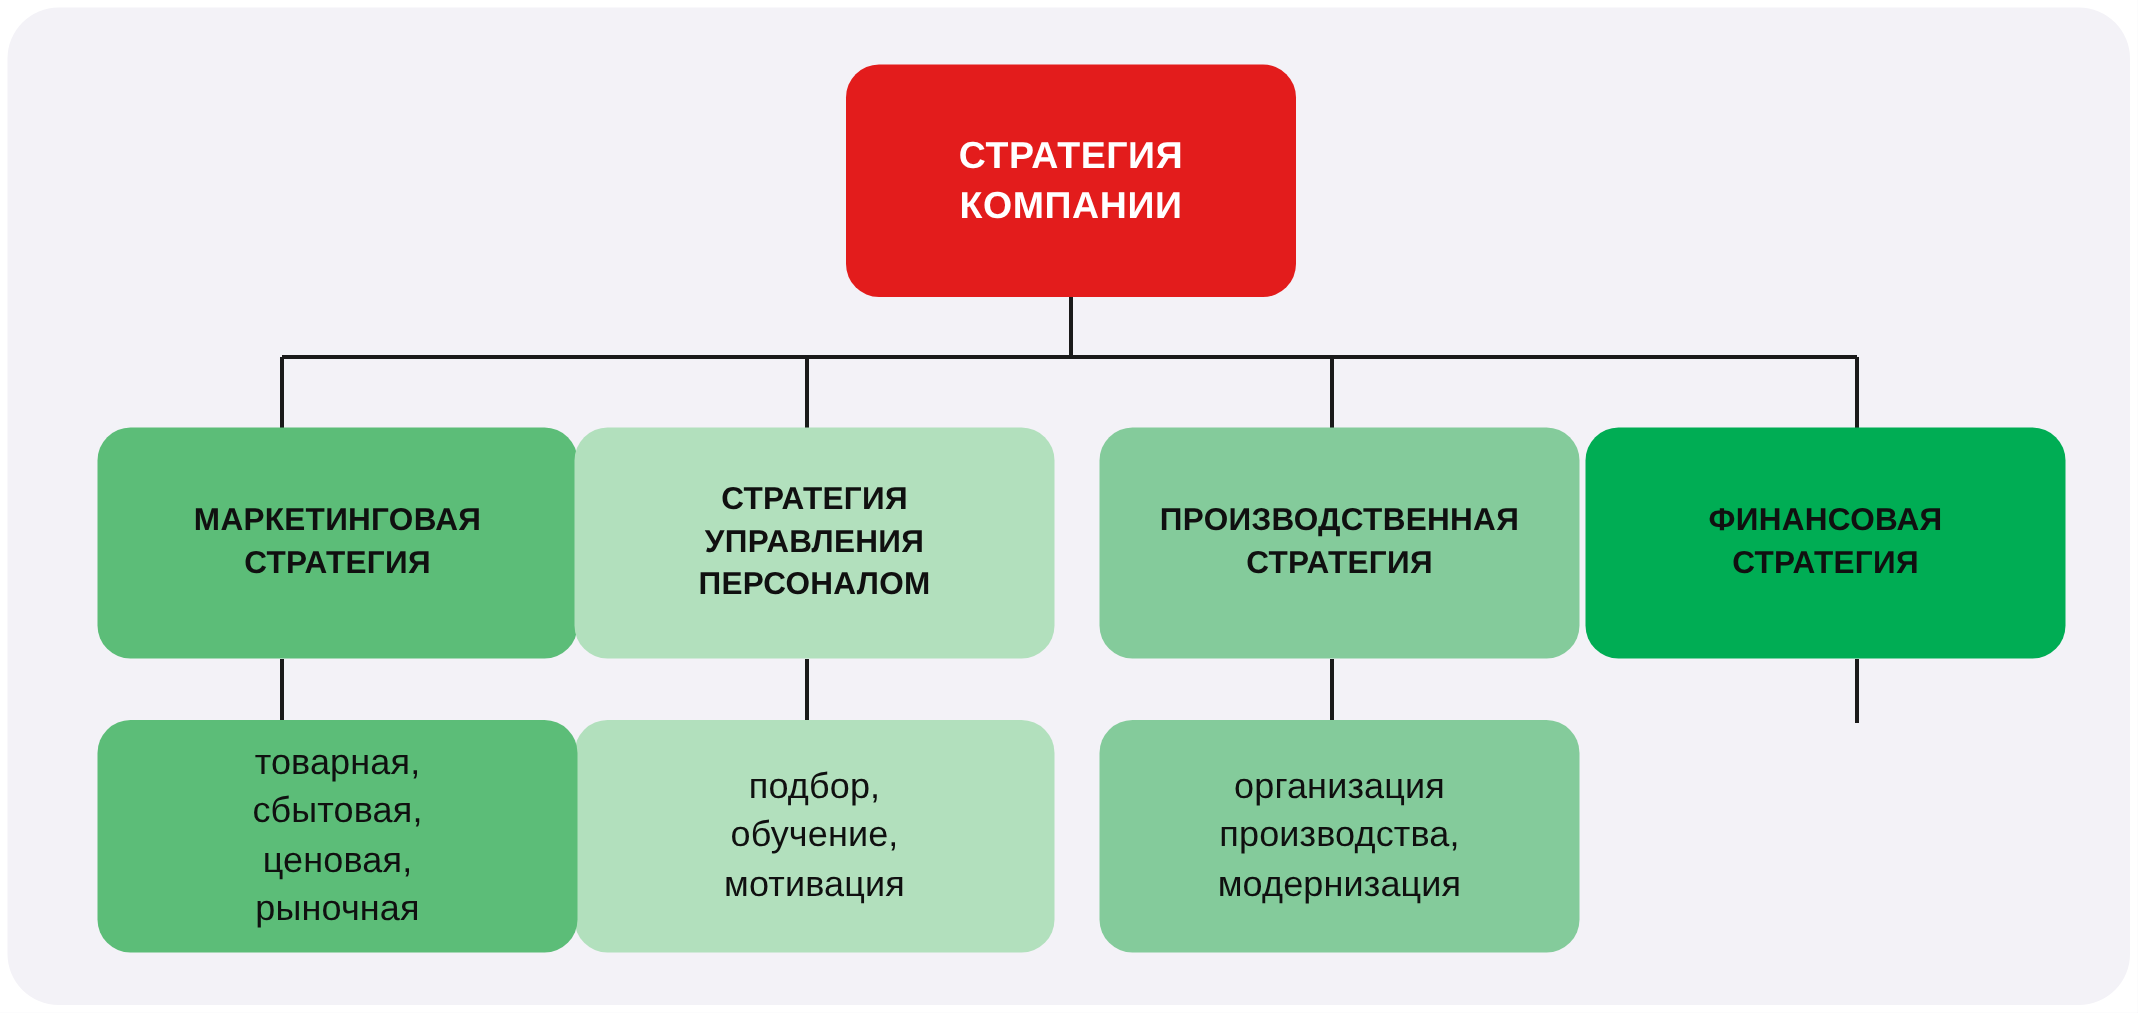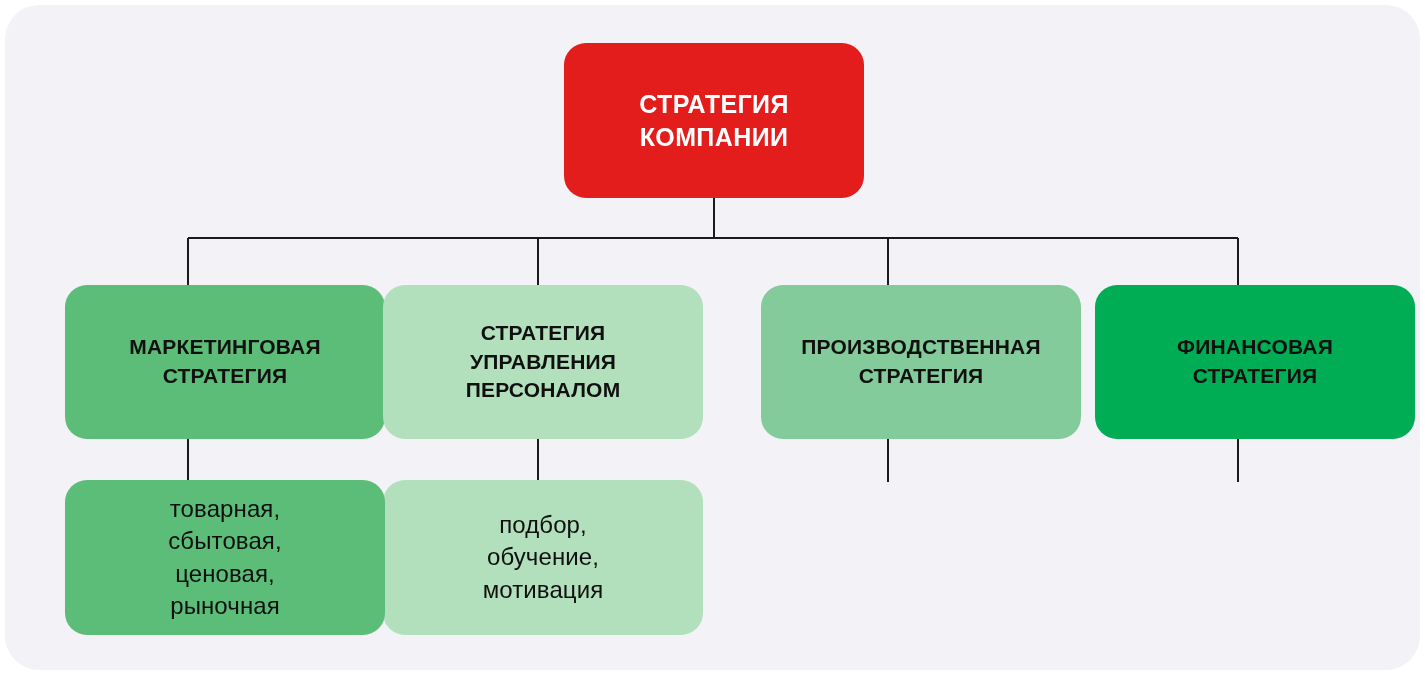--- a/index.html
+++ b/index.html
@@ -98,22 +98,22 @@
   .detail-node .node-text {
     color: #101010;
     font-size: 24px;
     font-weight: 400;
     letter-spacing: 0.1px;
     line-height: 1.34;
   }
 
   .col-0 { left: 28px; margin-left: 32px; }
   .col-1 { left: 378px; }
-  .col-2 { left: 728px; margin-left: 28px; }
-  .col-3 { left: 1090px; justify-content: center; }
+  .col-2 { left: 728px; }
+  .col-3 { left: 1052px; justify-content: center; }
 
   .fill-marketing   { background: #5cbd78; }
   .fill-hr          { background: #b2e0bd; }
   .fill-production  { background: #84cb9b; }
   .fill-finance     { background: #00ad54; }
 </style>
 </head>
 <body>
 
 <div id="diagram-root">
@@ -165,15 +165,20 @@
       <span class="node-text">подбор,
 обучение,
 мотивация</span>
     </div>
     <div class="node detail-node col-0 fill-marketing">
       <span class="node-text">товарная,
 сбытовая,
 ценовая,
 рыночная</span>
     </div>
+    <div class="node detail-node col-2 fill-production">
+      <span class="node-text">организация
+производства,
+модернизация</span>
+    </div>
 
   </div>
 </div>
 
 </body></html>

